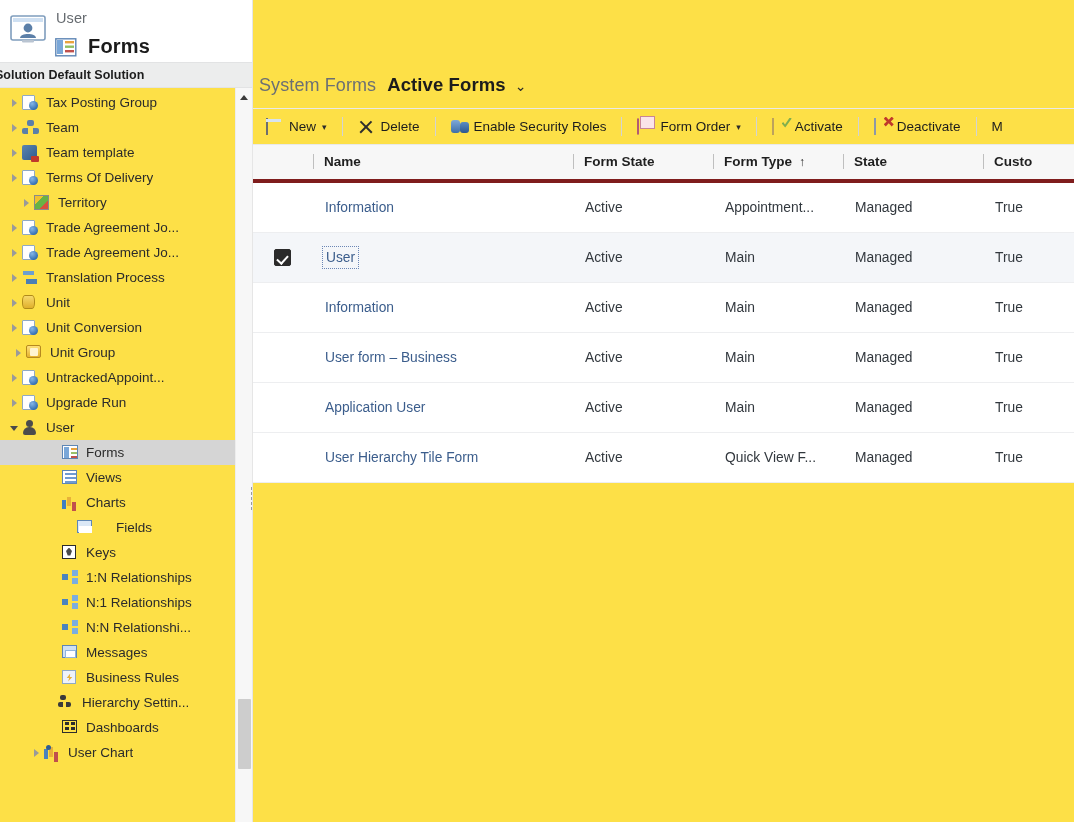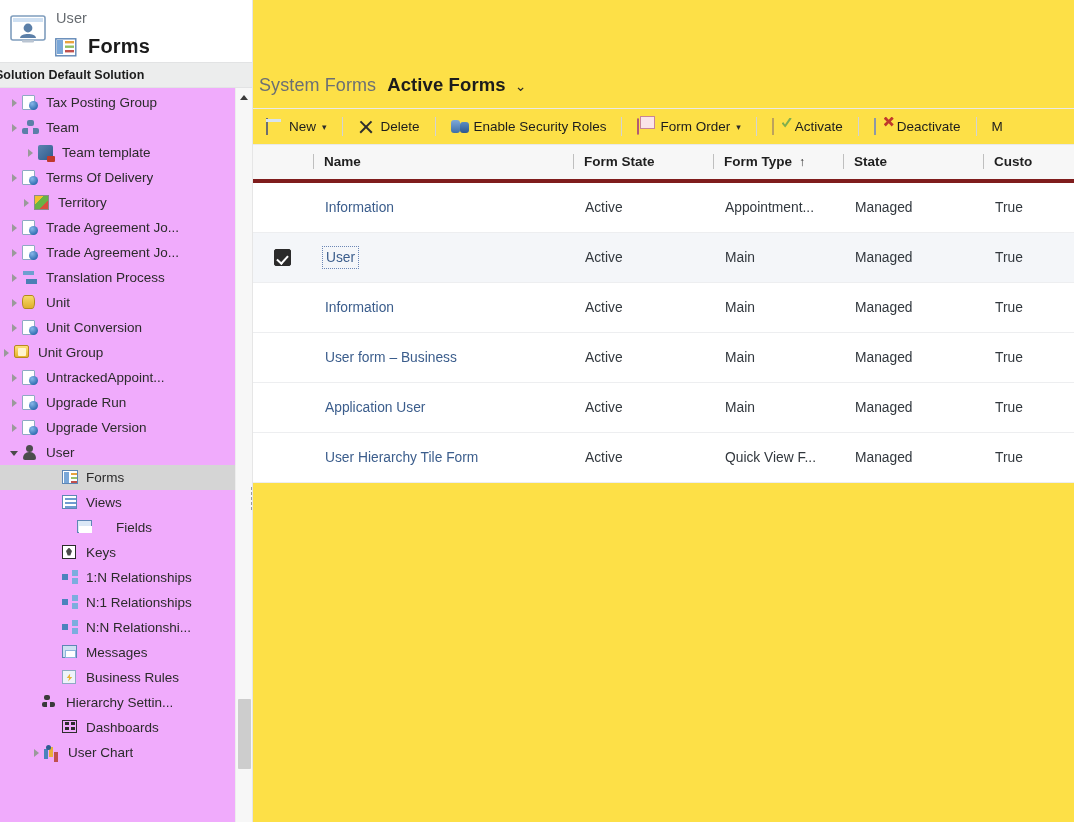--- a/index.html
+++ b/index.html
@@ -73,21 +73,21 @@
     font-weight: bold;
     color: #1d1d1d;
     margin-left: -5px;
     white-space: nowrap;
   }
 
   .tree-wrap {
     position: relative;
     height: 734px;
     overflow: hidden;
-    background: #f0abfc;
+    background: #fde047;
   }
   .tree {
     position: relative;
     padding-top: 2px;
   }
   .tree-node {
     position: relative;
     height: 25px;
     display: flex;
     align-items: center;
@@ -740,21 +740,21 @@
             </span>
             <span class="tlabel">Tax Posting Group</span>
           </div>
           <div class="tree-node" style="padding-left: 8px;">
             <span class="twisty collapsed"></span>
             <span class="ticon">
               <span class="ic ic-team"></span>
             </span>
             <span class="tlabel">Team</span>
           </div>
-          <div class="tree-node" style="padding-left: 24px;">
+          <div class="tree-node" style="padding-left: 8px;">
             <span class="twisty collapsed"></span>
             <span class="ticon">
               <span class="ic ic-teamtpl"></span>
             </span>
             <span class="tlabel">Team template</span>
           </div>
           <div class="tree-node" style="padding-left: 8px;">
             <span class="twisty collapsed"></span>
             <span class="ticon">
               <span class="ic ic-doc"></span>
@@ -796,21 +796,21 @@
             </span>
             <span class="tlabel">Unit</span>
           </div>
           <div class="tree-node" style="padding-left: 8px;">
             <span class="twisty collapsed"></span>
             <span class="ticon">
               <span class="ic ic-doc"></span>
             </span>
             <span class="tlabel">Unit Conversion</span>
           </div>
-          <div class="tree-node" style="padding-left: 0;">
+          <div class="tree-node" style="padding-left: 12px;">
             <span class="twisty collapsed"></span>
             <span class="ticon">
               <span class="ic ic-unitgroup"></span>
             </span>
             <span class="tlabel">Unit Group</span>
           </div>
           <div class="tree-node" style="padding-left: 8px;">
             <span class="twisty collapsed"></span>
             <span class="ticon">
               <span class="ic ic-doc"></span>
@@ -818,47 +818,47 @@
             <span class="tlabel">UntrackedAppoint...</span>
           </div>
           <div class="tree-node" style="padding-left: 8px;">
             <span class="twisty collapsed"></span>
             <span class="ticon">
               <span class="ic ic-doc"></span>
             </span>
             <span class="tlabel">Upgrade Run</span>
           </div>
           <div class="tree-node" style="padding-left: 8px;">
-            <span class="twisty collapsed"></span>
-            <span class="ticon">
-              <span class="ic ic-doc"></span>
-            </span>
-            <span class="tlabel">Upgrade Version</span>
-          </div>
-          <div class="tree-node" style="padding-left: 8px;">
             <span class="twisty expanded"></span>
             <span class="ticon">
               <span class="ic ic-person"></span>
             </span>
             <span class="tlabel">User</span>
           </div>
           <div class="tree-node selected" style="padding-left: 48px;">
             <span class="twisty "></span>
             <span class="ticon">
               <span class="ic ic-form"></span>
             </span>
             <span class="tlabel">Forms</span>
           </div>
           <div class="tree-node" style="padding-left: 48px;">
             <span class="twisty "></span>
             <span class="ticon">
               <span class="ic ic-view"></span>
             </span>
             <span class="tlabel">Views</span>
           </div>
+          <div class="tree-node" style="padding-left: 48px;">
+            <span class="twisty "></span>
+            <span class="ticon">
+              <span class="ic ic-charts"></span>
+            </span>
+            <span class="tlabel">Charts</span>
+          </div>
           <div class="tree-node" style="padding-left: 48px; gap: 15px;">
             <span class="twisty "></span>
             <span class="ticon">
               <span class="ic ic-fields"></span>
             </span>
             <span class="tlabel">Fields</span>
           </div>
           <div class="tree-node" style="padding-left: 48px;">
             <span class="twisty "></span>
             <span class="ticon">
@@ -894,21 +894,21 @@
             </span>
             <span class="tlabel">Messages</span>
           </div>
           <div class="tree-node" style="padding-left: 48px;">
             <span class="twisty "></span>
             <span class="ticon">
               <span class="ic ic-brules"></span>
             </span>
             <span class="tlabel">Business Rules</span>
           </div>
-          <div class="tree-node" style="padding-left: 28px;">
+          <div class="tree-node" style="padding-left: 44px;">
             <span class="twisty "></span>
             <span class="ticon">
               <span class="ic ic-hier"></span>
             </span>
             <span class="tlabel">Hierarchy Settin...</span>
           </div>
           <div class="tree-node" style="padding-left: 48px;">
             <span class="twisty "></span>
             <span class="ticon">
               <span class="ic ic-dash"></span>

